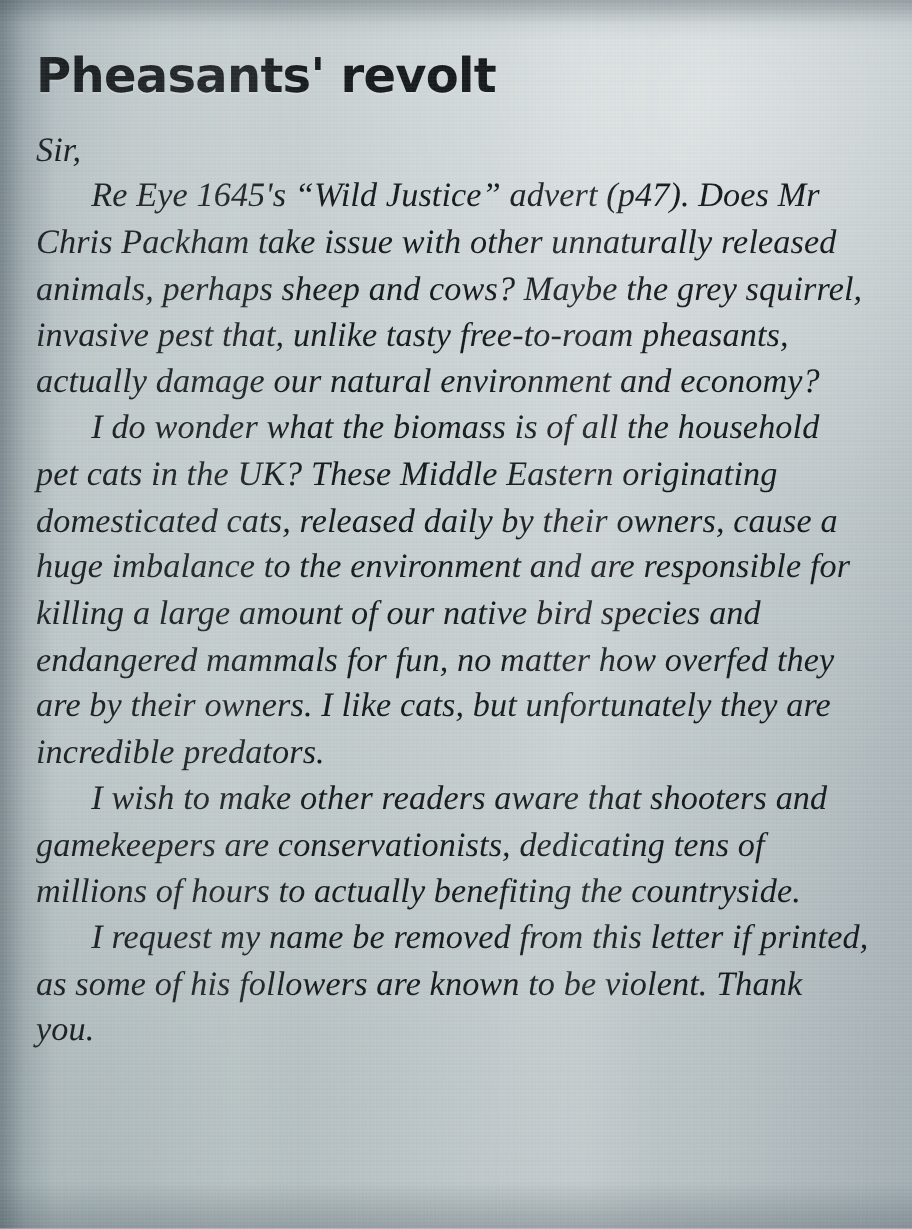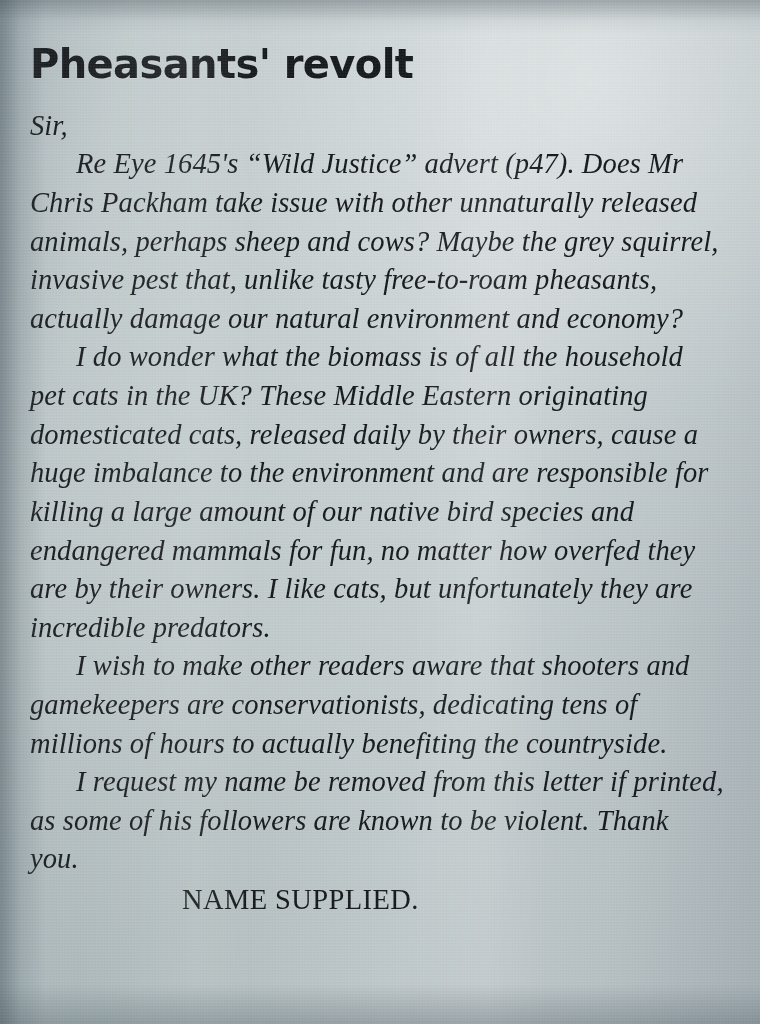--- a/index.html
+++ b/index.html
@@ -127,21 +127,20 @@
       <p class="salutation">Sir,</p>
 
       <p class="para">Re Eye 1645's “Wild Justice” advert (p47). Does Mr Chris Packham take issue with other unnaturally released animals, perhaps sheep and cows? Maybe the grey squirrel, invasive pest that, unlike tasty free-to-roam pheasants, actually damage our natural environment and economy?</p>
 
       <p class="para">I do wonder what the biomass is of all the household pet cats in the UK? These Middle Eastern originating domesticated cats, released daily by their owners, cause a huge imbalance to the environment and are responsible for killing a large amount of our native bird species and endangered mammals for fun, no matter how overfed they are by their owners. I like cats, but unfortunately they are incredible predators.</p>
 
       <p class="para">I wish to make other readers aware that shooters and gamekeepers are conservationists, dedicating tens of millions of hours to actually benefiting the countryside.</p>
 
       <p class="para">I request my name be removed from this letter if printed, as some of his followers are known to be violent. Thank you.</p>
 
-      <p class="signature">NAME SUPPLIED.</p>
 
     </div>
   </div>
 
   <div id="streaks"></div>
   <div id="gutter-shadow"></div>
   <div id="top-shadow"></div>
   <div id="bottom-shadow"></div>
   <div id="grain"></div>
 </div>

